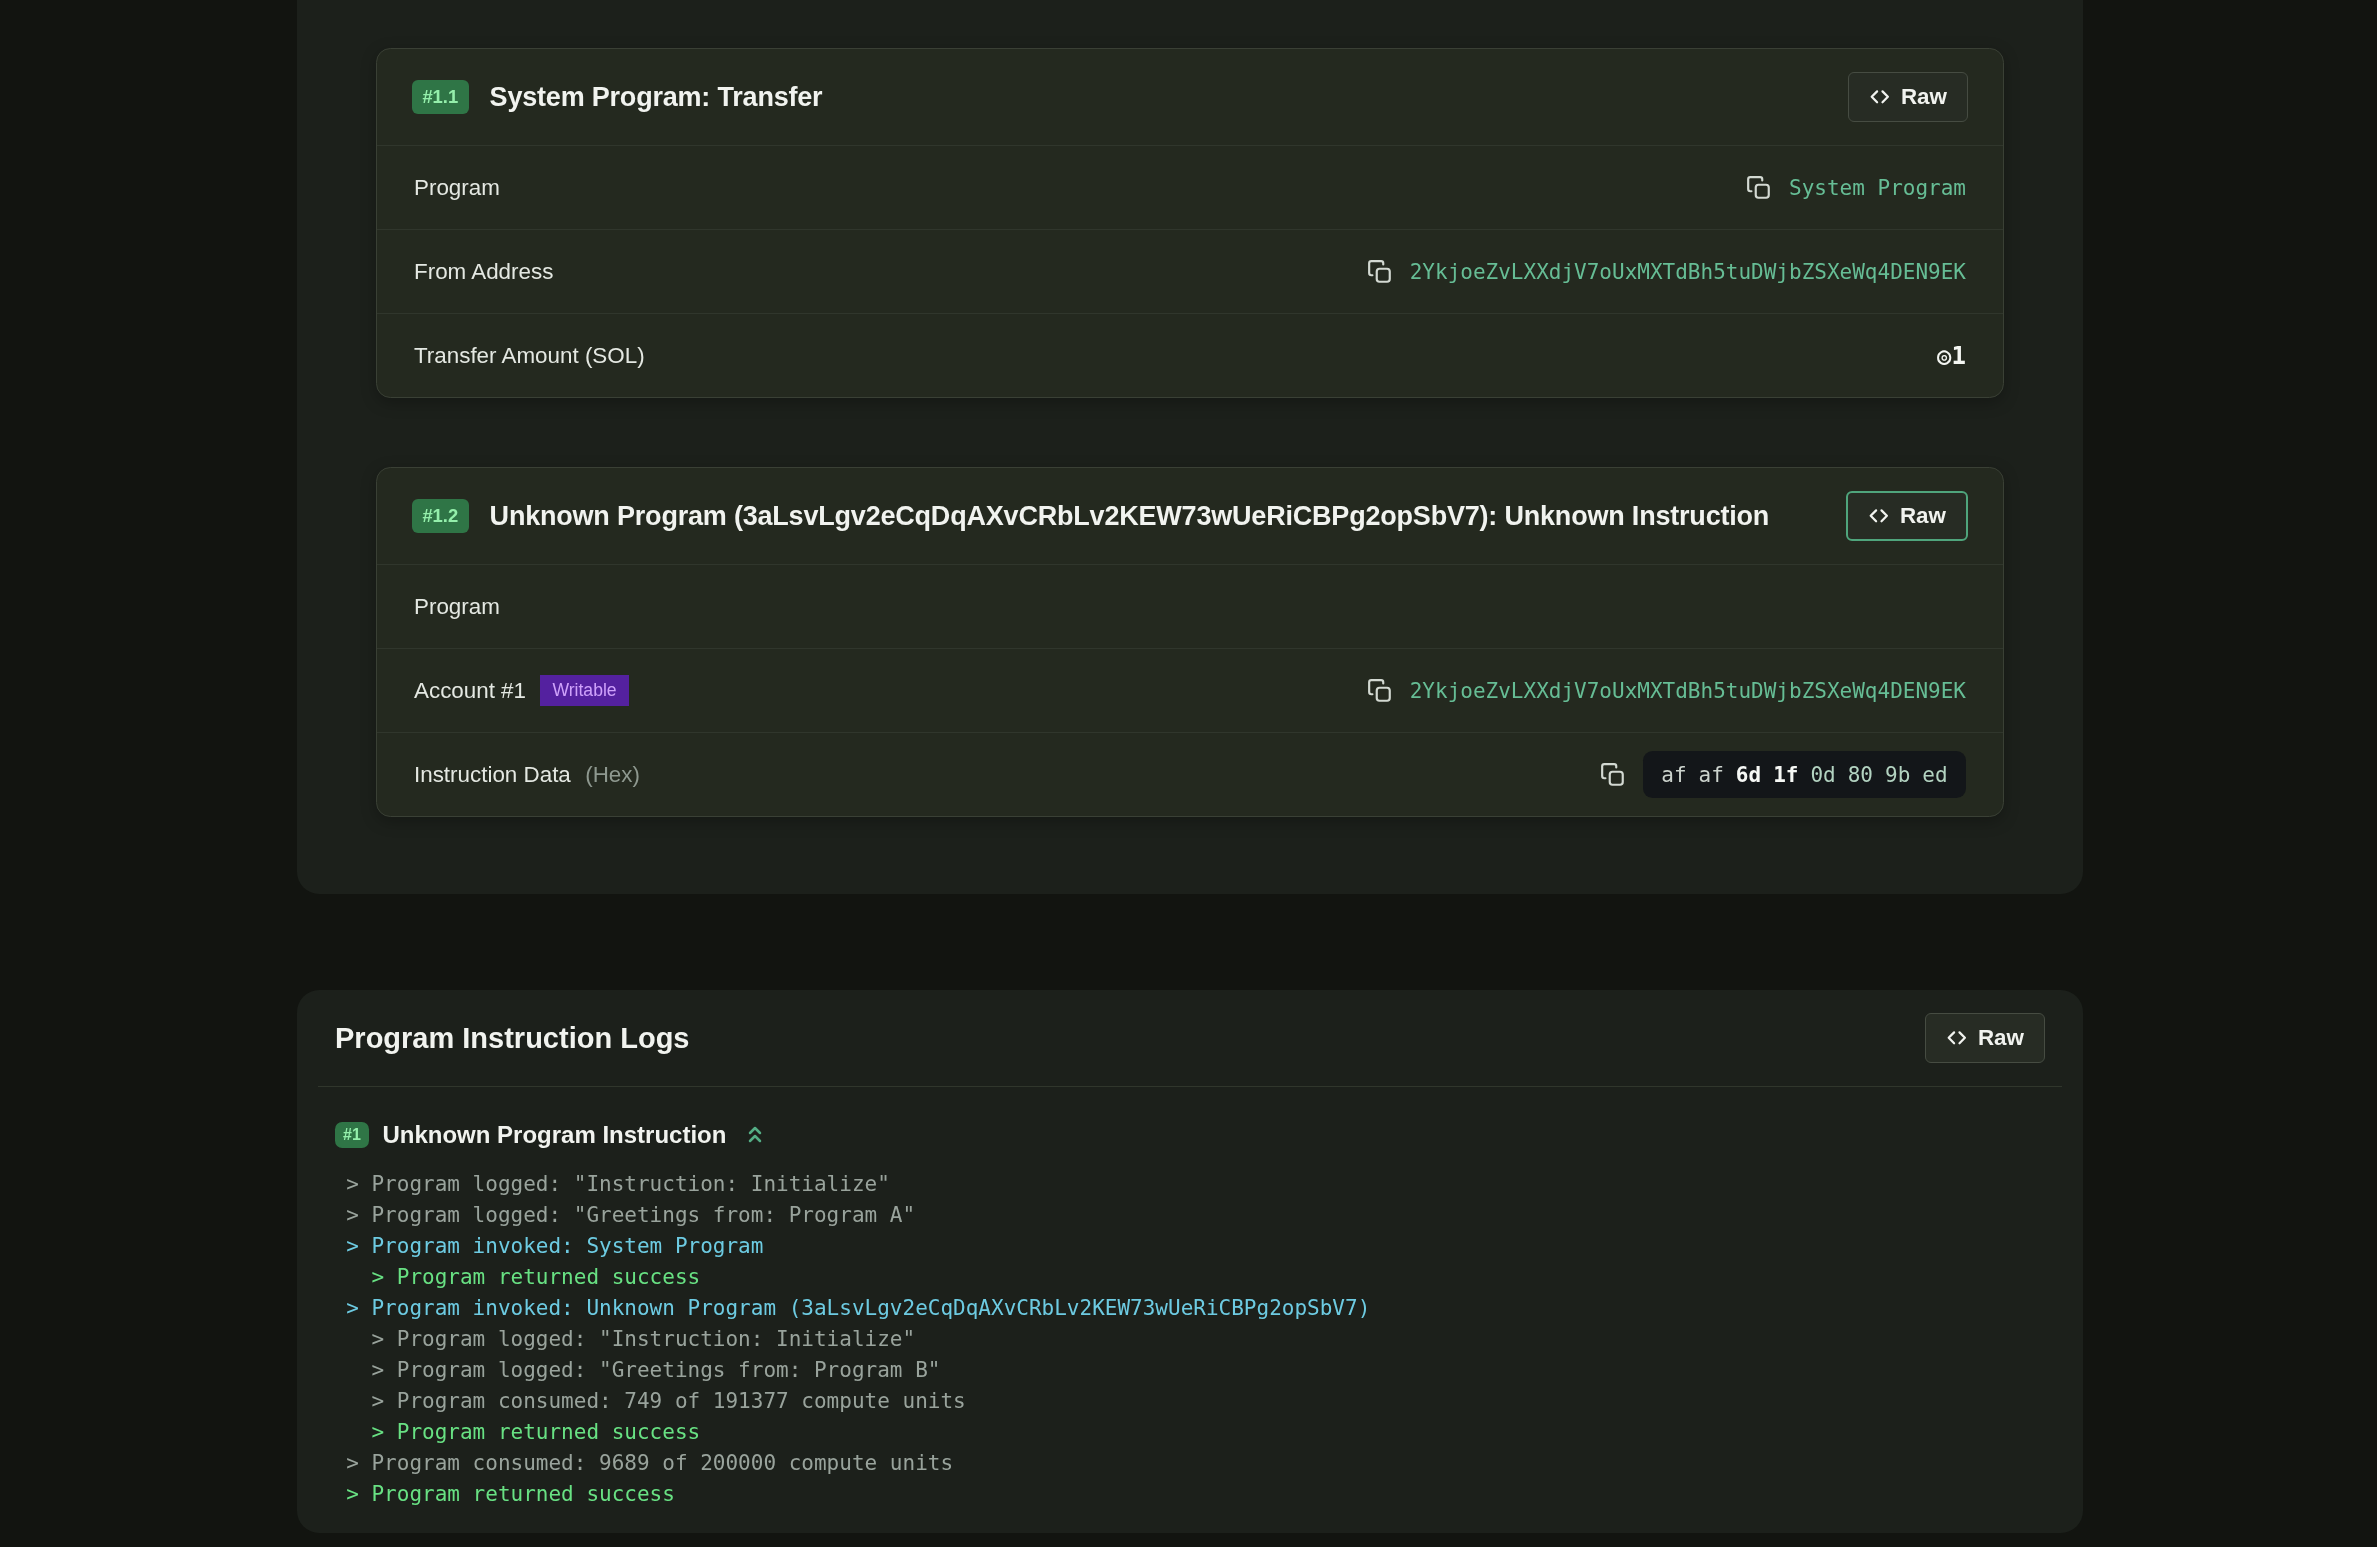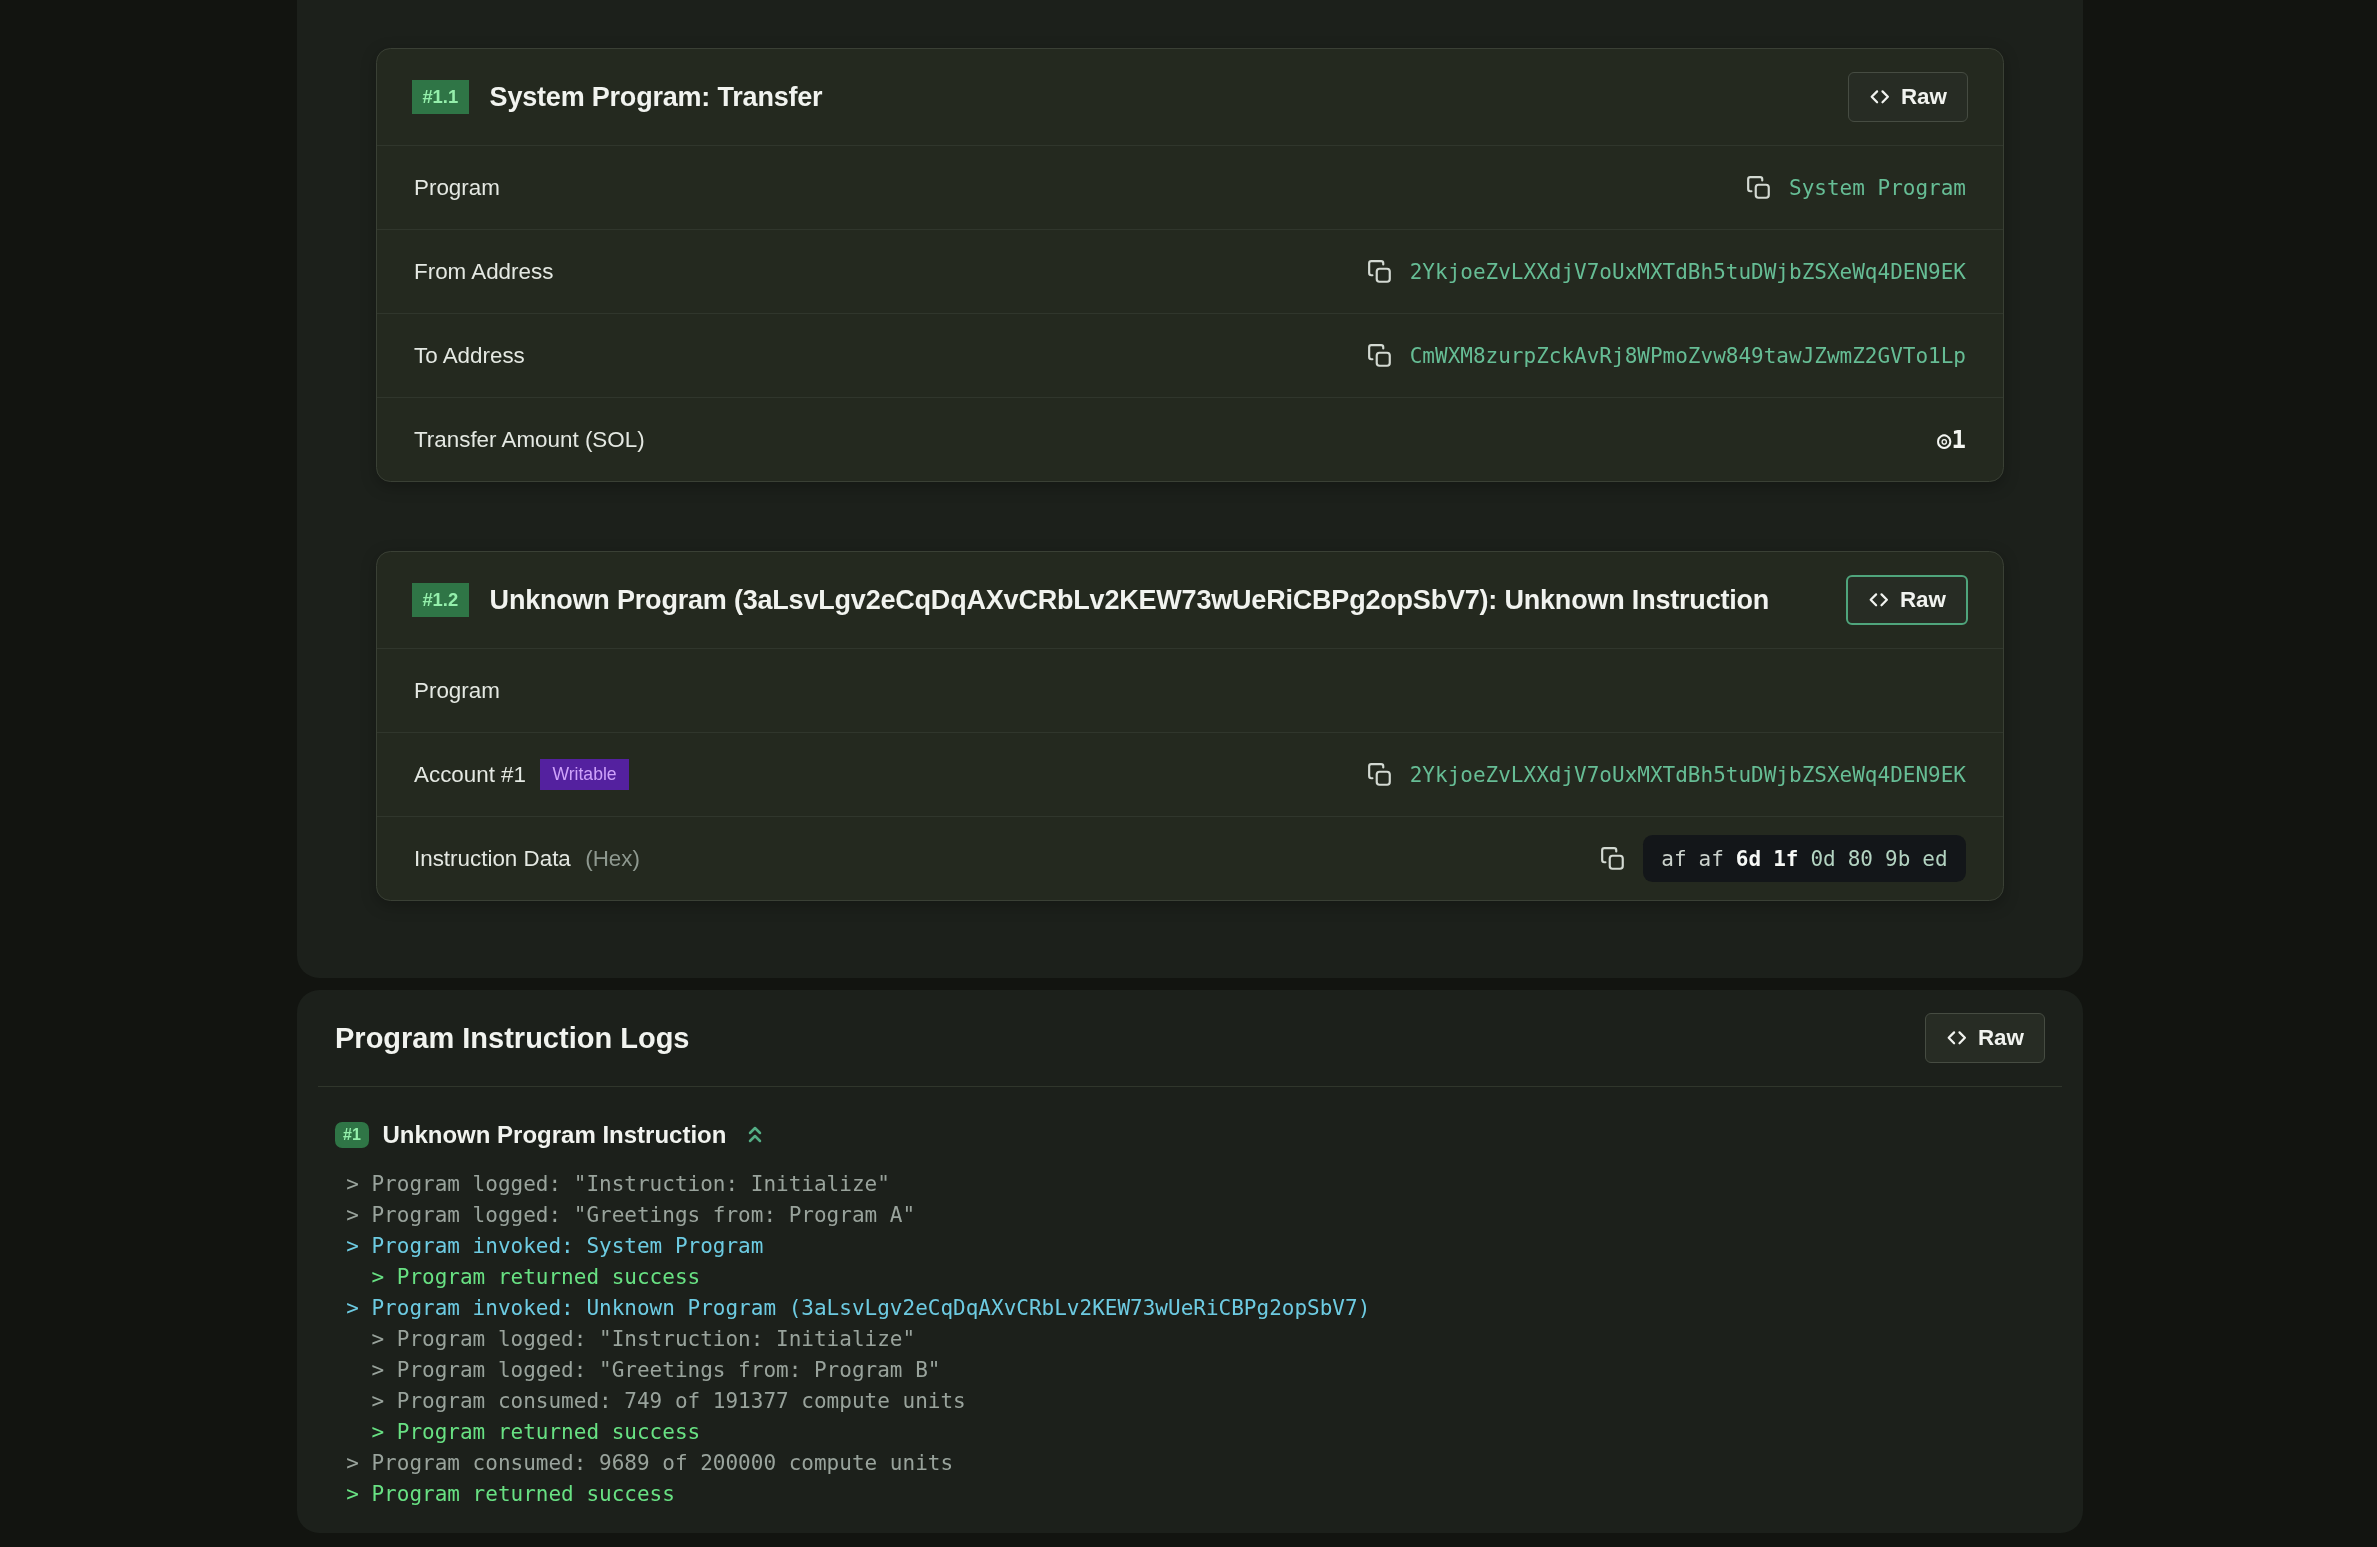--- a/index.html
+++ b/index.html
@@ -19,21 +19,21 @@
 
   .panel{position:absolute;left:297px;width:1786px;background:var(--panel-bg);border-radius:22.4px;}
   .panel-instructions{top:-32px;padding:80px 79px 77px 79px;}
   .panel-logs{top:990px;height:543px;}
 
   .card{background:var(--card-bg);border:1.2px solid var(--card-border);border-radius:14.4px;
         box-shadow:0 4.8px 14.4px rgba(0,0,0,.25);overflow:hidden;}
   .card + .card{margin-top:69px;}
   .card-header{display:flex;align-items:center;gap:21px;height:96px;padding:0 35px;}
   .index-badge{background:var(--badge-bg);color:var(--badge-text);font-weight:700;font-size:18.4px;
-               padding:5.6px 10.4px;border-radius:0;flex:none;}
+               padding:5.6px 10.4px;border-radius:6px;flex:none;}
   .card-title{font-size:27px;font-weight:700;color:var(--text-primary);letter-spacing:-0.2px;white-space:nowrap;}
 
   .raw-btn{margin-left:auto;display:flex;align-items:center;gap:10.4px;background:var(--btn-bg);
            border:1.2px solid var(--btn-border);border-radius:6px;height:50px;padding:0 20px;
            color:var(--text-primary);font-size:22.4px;font-weight:600;cursor:pointer;
            font-family:Liberation Sans, sans-serif;flex:none;}
   .raw-btn.active{border:2px solid var(--btn-border-active);}
   .raw-btn svg{width:21.6px;height:21.6px;stroke:var(--text-primary);}
 
   .row{display:flex;align-items:center;justify-content:space-between;height:84px;
@@ -110,34 +110,20 @@
         <button class="copy-btn">
           <svg viewBox="0 0 24 24" fill="none" stroke-width="2" stroke-linecap="round" stroke-linejoin="round">
               <rect x="9" y="9" width="12" height="12" rx="2.5"></rect>
               <path d="M5 15H4a2 2 0 0 1-2-2V4a2 2 0 0 1 2-2h9a2 2 0 0 1 2 2v1"></path>
             </svg>
         </button>
         <a class="address mono">2YkjoeZvLXXdjV7oUxMXTdBh5tuDWjbZSXeWq4DEN9EK</a>
       </div>
     </div>
 
-    <div class="row">
-      <div class="row-label">
-          <span>To Address</span>
-        </div>
-      <div class="row-value">
-        <button class="copy-btn">
-          <svg viewBox="0 0 24 24" fill="none" stroke-width="2" stroke-linecap="round" stroke-linejoin="round">
-              <rect x="9" y="9" width="12" height="12" rx="2.5"></rect>
-              <path d="M5 15H4a2 2 0 0 1-2-2V4a2 2 0 0 1 2-2h9a2 2 0 0 1 2 2v1"></path>
-            </svg>
-        </button>
-        <a class="address mono">CmWXM8zurpZckAvRj8WPmoZvw849tawJZwmZ2GVTo1Lp</a>
-      </div>
-    </div>
 
     <div class="row">
       <div class="row-label">
           <span>Transfer Amount (SOL)</span>
         </div>
       <div class="row-value">
         <span class="value-plain mono">◎1</span>
       </div>
     </div>
   </article>

